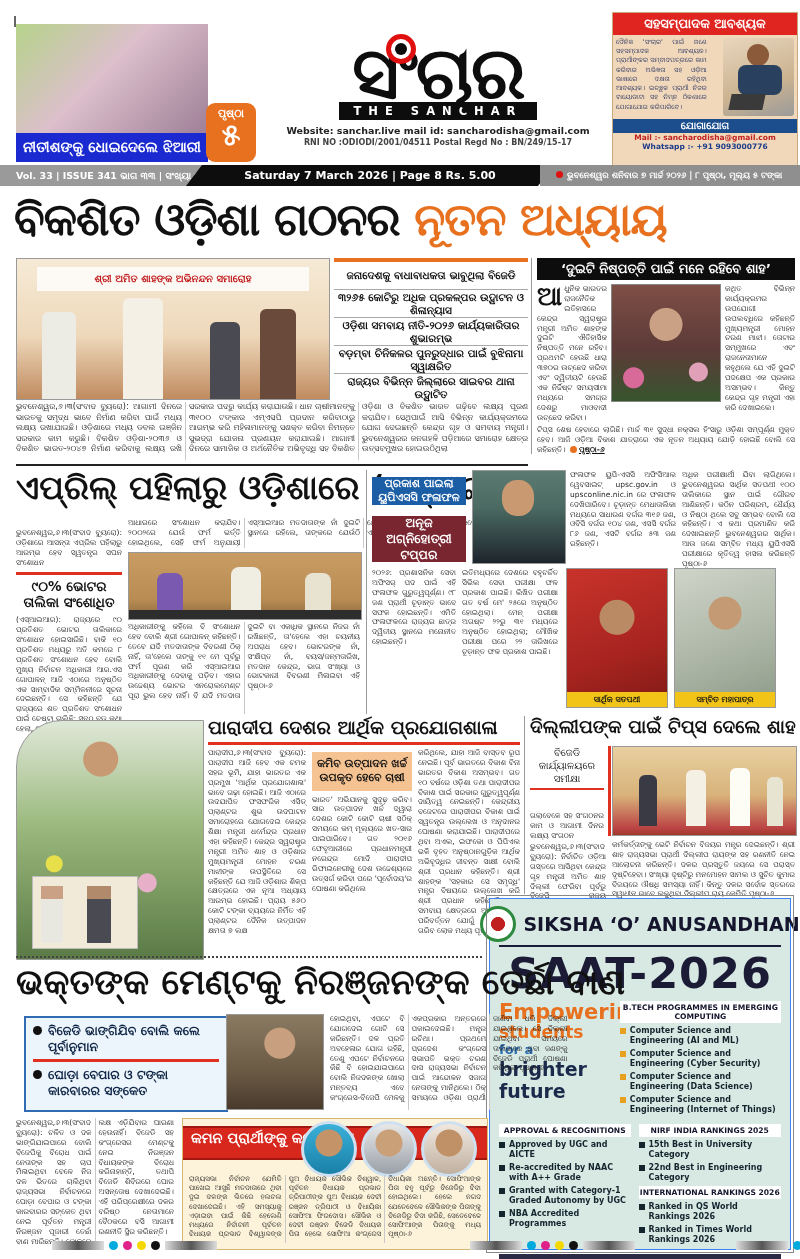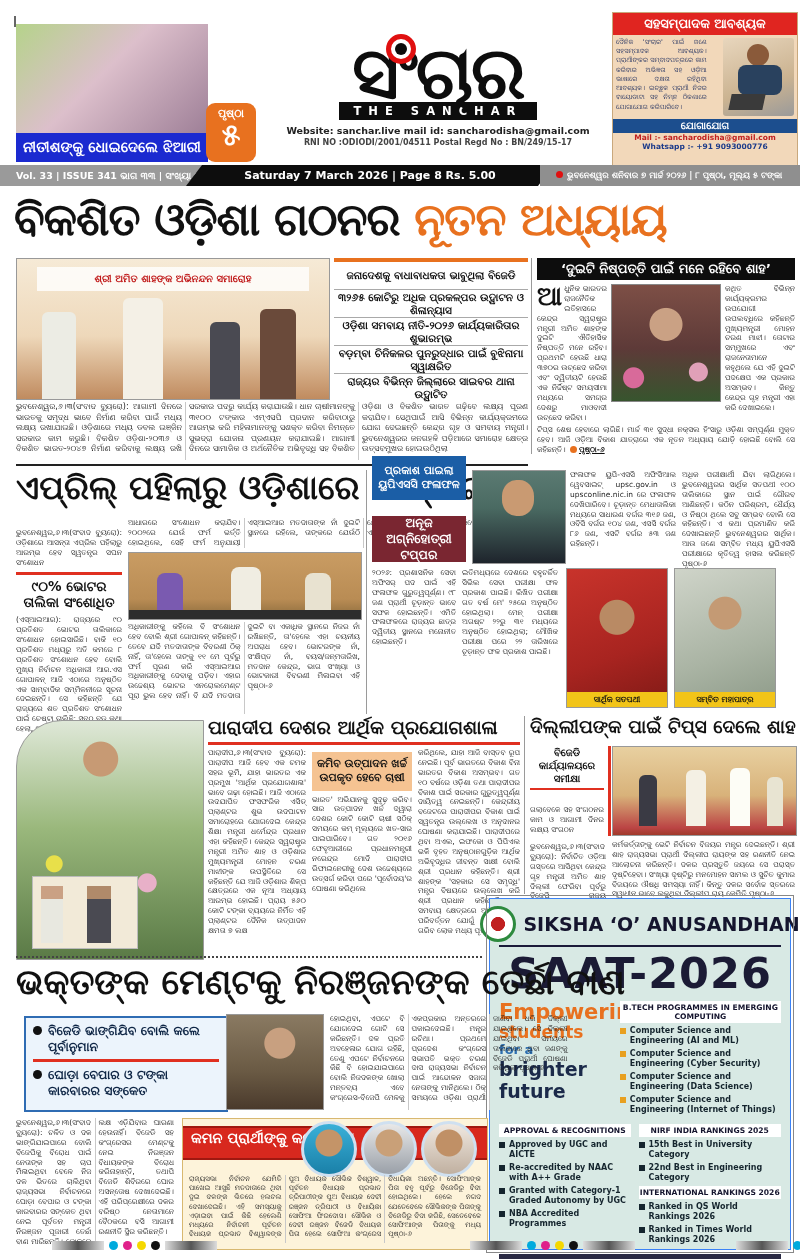--- a/index.html
+++ b/index.html
@@ -79,21 +79,21 @@
                  linear-gradient(180deg,#dfe8d8 0%,#9ab87c 45%,#5a7a46 100%);
                  border-top-left-radius:46px;border:1px solid #999;}
   .podium{position:absolute;left:8%;bottom:4%;width:56%;height:30%;background:#f2ead8;border:1px solid #bbb;}
   .podium .m1{position:absolute;left:8%;top:12%;width:22px;height:80%;background:linear-gradient(180deg,#caa184 22%,#e8e8e0 23%);}
   .podium .m2{position:absolute;left:52%;top:12%;width:24px;height:80%;background:linear-gradient(180deg,#b08a6a 22%,#4a4a52 23%);}
   .sec-head{font-size:19px;font-weight:900;border-bottom:3px solid #e03020;padding-bottom:3px;white-space:nowrap;}
   .inset-peach{background:#f5c392;font-size:11px;font-weight:800;text-align:center;line-height:1.3;padding:5px 2px;margin:4px 0;}
   .delhi-photo{background:linear-gradient(180deg,#e8d0a0 0%,#d8b27a 55%,#b44 92%,#a03a2a 100%);}
   .delhi-photo .p{position:absolute;bottom:10%;border-radius:6px 6px 0 0;}
   .sidebar{border-right:3px solid #e03020;padding-right:4px;}
-  .sidebar .ttl{font-size:10px;font-weight:700;text-align:center;line-height:1.3;border-bottom:2px solid #e03020;padding-bottom:3px;margin-bottom:15px;}
+  .sidebar .ttl{font-size:10px;font-weight:400;text-align:center;line-height:1.3;border-bottom:2px solid #e03020;padding-bottom:3px;margin-bottom:21px;}
   
   .saat{background:#d8e9e4;border:1px solid #3b82f6;outline:1px solid #888;outline-offset:2px;}
   .saat-inner{padding:7px 9px;}
   .saat-head{display:flex;align-items:center;gap:7px;justify-content:center;border-bottom:2px solid #1b1b3a;padding-bottom:3px;}
   .saat-logo{width:30px;height:30px;border-radius:50%;border:3px solid #2d8a3e;background:radial-gradient(#c02020 32%,#fff 34%);flex:0 0 auto;}
   .saat-inst{font-size:19px;font-weight:900;color:#15152e;letter-spacing:0px;white-space:nowrap;}
   .saat-title{font-size:43px;font-weight:900;color:#1b1b35;text-align:center;letter-spacing:1px;line-height:48px;margin:2px 0 4px 0;}
   .tag1{color:#e8711f;font-size:21px;font-weight:900;line-height:22px;}
   .tag2{color:#e8711f;font-size:17px;font-weight:900;line-height:19px;}
   .tag3{color:#2e6fb0;font-size:13px;font-weight:700;line-height:16px;}
@@ -228,21 +228,21 @@
     <div class="mic-strip"></div>
   </div>
 
   <div class="t cols2 abs" style="left:128px;top:622px;width:232px;height:92px;">
     <span>ଅଧିକାରୀଙ୍କୁ କହିଲେ ବି ସଂଶୋଧନ ହେବ ବୋଲି ଶ୍ରୀ ଗୋପାଳନ୍ କହିଛନ୍ତି। ତେବେ ଯଦି ମତଦାତାଙ୍କ ବିବରଣୀ ଠିକ୍ ନାହିଁ, ତା'ହେଲେ ତାଙ୍କୁ ୧୧ ମେ ପୂର୍ବରୁ ଫର୍ମ ପୂରଣ କରି ଏସ୍ଆଇଆର ଅଧିକାରୀଙ୍କୁ ଦେବାକୁ ପଡ଼ିବ। ଏହାର ଉଦ୍ଦେଶ୍ୟ ଭୋଟର ଏନରୋଲମେଣ୍ଟ ପୂରା ଭୁଲ ହେବ ନାହିଁ।</span>
     <span>ବି ଯଦି ମତଦାତା ଦୁଇଟି ବା ଏକାଧିକ ସ୍ଥାନରେ ନିଜର ନାଁ ରଖିଛନ୍ତି, ତା'ହେଲେ ଏହା ଚୟନୀୟ ଅପରାଧ ହେବ। ଭୋଟରଙ୍କ ନାଁ, ସଂକ୍ଷିପ୍ତ ନାଁ, ବୟସ/ଜନ୍ମତାରିଖ, ମତଦାନ କେନ୍ଦ୍ର, ଭାଗ ସଂଖ୍ୟା ଓ ଭୋଟକାରୀ ବିବରଣୀ ମିଳାଇବା ଏହି  ପୃଷ୍ଠା-୬</span>
   </div>
 
   <div class="vline" style="left:366px;top:470px;height:244px;"></div>
 
-  <div class="upsc-box1 abs" style="left:372px;top:456px;width:94px;height:44px;">ପ୍ରକାଶ ପାଇଲା ୟୁପିଏସସି ଫଳାଫଳ</div>
+  <div class="upsc-box1 abs" style="left:372px;top:477px;width:94px;height:28px;">ପ୍ରକାଶ ପାଇଲା ୟୁପିଏସସି ଫଳାଫଳ</div>
   <div class="upsc-box2 abs" style="left:372px;top:516px;width:94px;height:46px;">ଅନୂଜ ଅଗ୍ନିହୋତ୍ରୀ ଟପ୍ପର</div>
   <div class="photo topper-photo abs" style="left:472px;top:470px;width:92px;height:92px;border:1px solid #999;">
     <div class="head"></div>
   </div>
   <div class="t abs" style="left:570px;top:470px;width:106px;height:92px;">ଫଳାଫଳ ୟୁପି-ଏସସି ଅଫିସିଆଲ ୱେବସାଇଟ୍ upsc.gov.in ଓ upsconline.nic.in ରେ ଫଳାଫଳ ଦେଖିପାରିବେ। ଚୂଡ଼ାନ୍ତ ମେଧାତାଲିକା ମଧ୍ୟରେ ସାଧାରଣ ବର୍ଗର ୩୧୬ ଜଣ, ଓବିସି ବର୍ଗର ୧୦୪ ଜଣ, ଏସସି ବର୍ଗର ୮୬ ଜଣ, ଏସଟି ବର୍ଗର ୫୩ ଜଣ ରହିଛନ୍ତି।</div>
   <div class="t abs" style="left:682px;top:470px;width:113px;height:92px;">ଅଧିକ ପରୀକ୍ଷାର୍ଥୀ ଯିବା ଲାଗିଥିଲେ। ଭୁବନେଶ୍ୱରର ସାର୍ଥିକ ସତପଥୀ ୧୦୦ ତାଲିକାରେ ସ୍ଥାନ ପାଇଁ ଗୌରବ ଆଣିଛନ୍ତି। କଠିନ ପରିଶ୍ରମ, ଧୈର୍ଯ୍ୟ ଓ ନିଷ୍ଠା ଥିଲେ ସବୁ ସମ୍ଭବ ବୋଲି ସେ କହିଛନ୍ତି। ଏ କଥା ପ୍ରମାଣିତ କରି ଦେଖାଇଛନ୍ତି ଭୁବନେଶ୍ୱରର ସାର୍ଥିକ। ଆଉ ଜଣେ ସମ୍ବିତ ମଧ୍ୟ ୟୁପିଏସସି ପରୀକ୍ଷାରେ କୃତିତ୍ୱ ହାସଲ କରିଛନ୍ତି  ପୃଷ୍ଠା-୬</div>
 
   <div class="t abs" style="left:372px;top:568px;width:84px;height:146px;">୨୦୨୬: ପ୍ରଶାସନିକ ସେବା ଅଫିସର୍ ପଦ ପାଇଁ ଏହି ଫଳାଫଳ ଗୁରୁତ୍ୱପୂର୍ଣ୍ଣ। ୯୮ ଜଣ ପ୍ରାର୍ଥୀ ଚୂଡ଼ାନ୍ତ ଭାବେ ସଫଳ ହୋଇଛନ୍ତି। ଏମିତି ଫଳାଫଳରେ ରାଜ୍ୟର ଛାତ୍ର ଦ୍ୱିତୀୟ ସ୍ଥାନରେ ମନୋନୀତ ହୋଇଛନ୍ତି।</div>
   <div class="t abs" style="left:462px;top:568px;width:96px;height:146px;">ଇତିମଧ୍ୟରେ ଦେଶରେ ବହୁଚର୍ଚ୍ଚିତ ସିଭିଲ ସେବା ପରୀକ୍ଷା ଫଳ ପ୍ରକାଶ ପାଇଛି। ଲିଖିତ ପରୀକ୍ଷା ଗତ ବର୍ଷ ମେ' ୨୫ରେ ଅନୁଷ୍ଠିତ ହୋଇଥିଲା। ମେନ୍ ପରୀକ୍ଷା ଅଗଷ୍ଟ ୨୨ରୁ ୩୧ ମଧ୍ୟରେ ଅନୁଷ୍ଠିତ ହୋଇଥିଲା; ମୌଖିକ ପରୀକ୍ଷା ପରେ ୨୨ ତାରିଖରେ ଚୂଡ଼ାନ୍ତ ଫଳ ପ୍ରକାଶ ପାଇଛି।</div>
 

